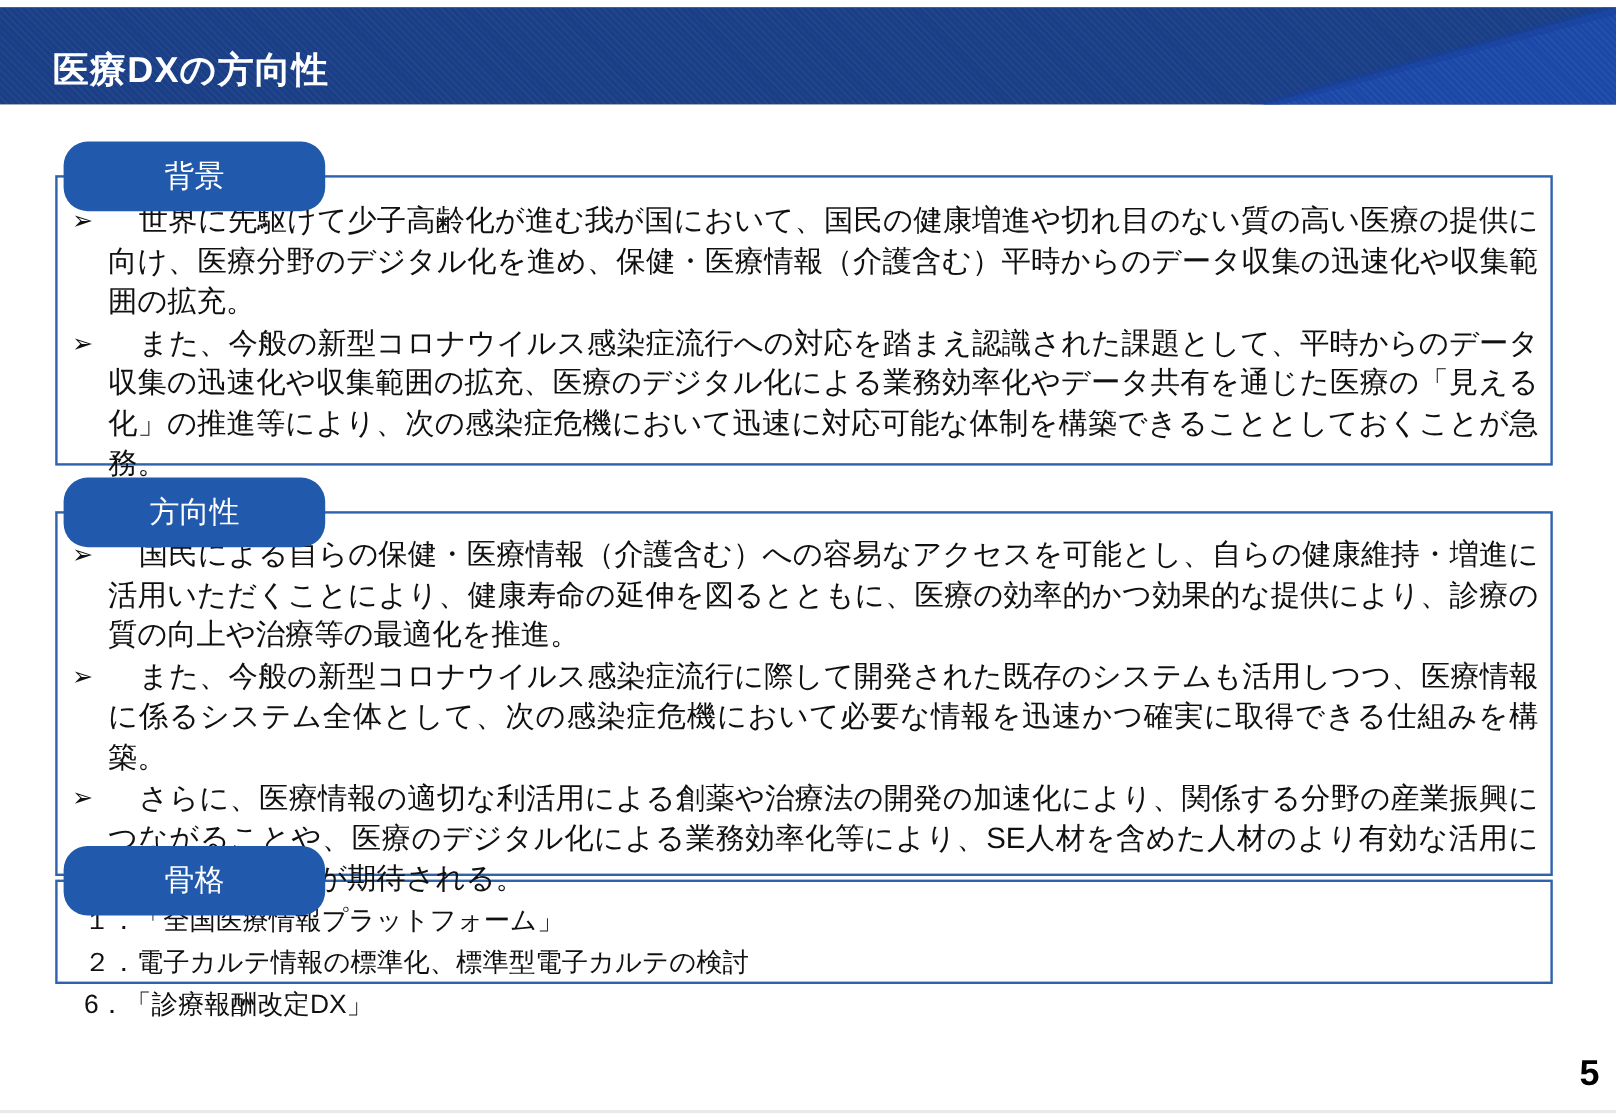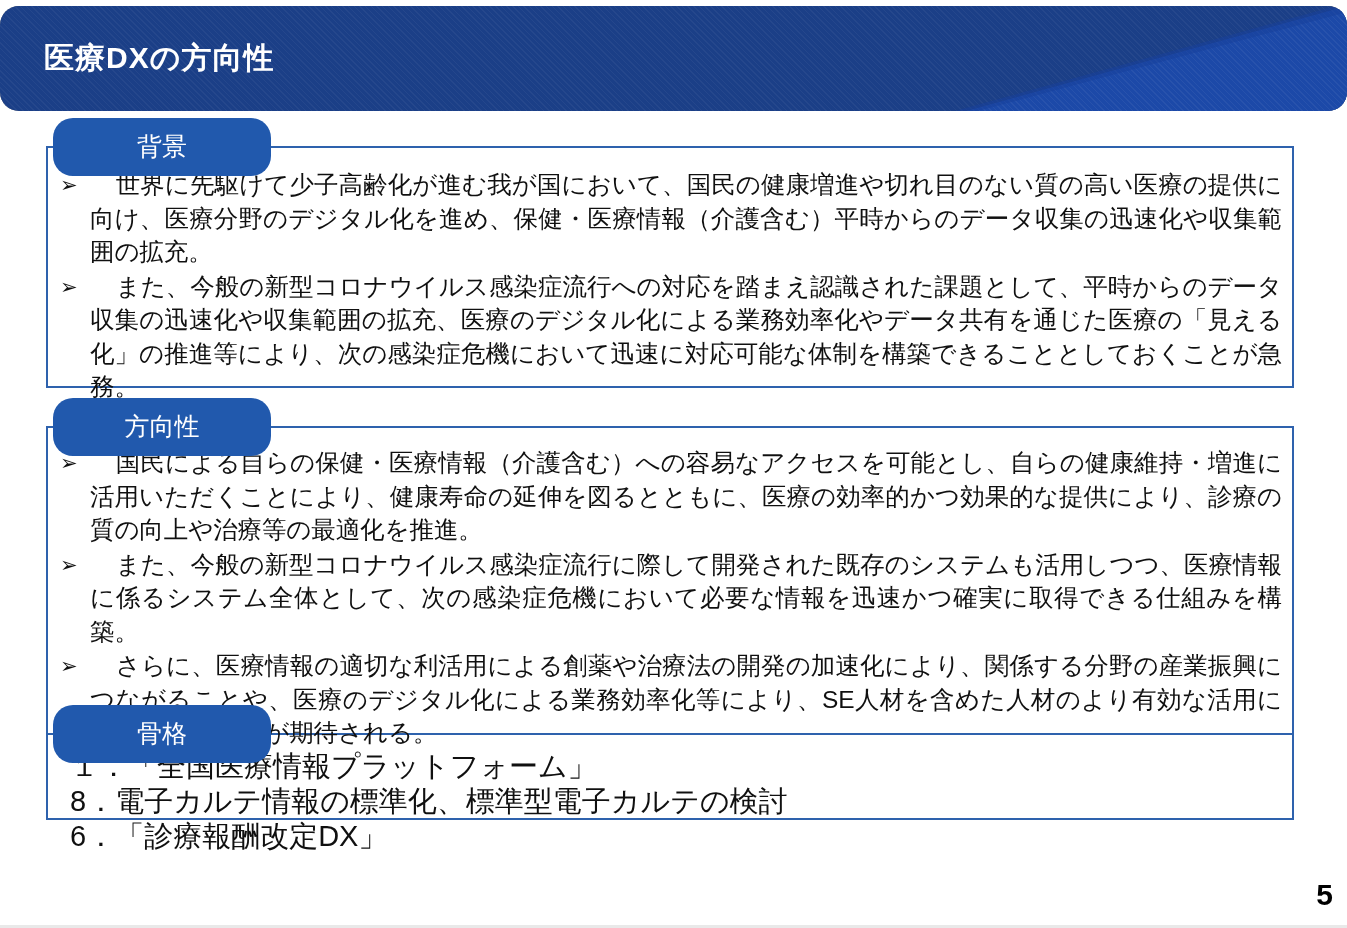--- a/index.html
+++ b/index.html
@@ -25,24 +25,23 @@
     box-sizing: border-box;
     overflow: hidden;
   }
 
   
   .header {
     position: absolute;
     left: 0;
     top: 6px;
     width: 1347px;
-    height: 105px;
+    height: 81px;
     overflow: hidden;
     background: #737373;
-    border-radius: 19px;
   }
   .header-dark {
     position: absolute;
     inset: 0;
     background: #1b3f87;
     background-image:
       repeating-linear-gradient(
         45deg,
         rgba(255,255,255,0.045) 0px,
         rgba(255,255,255,0.045) 1px,
@@ -142,21 +141,21 @@
     flex: 1 1 auto;
     text-align: justify;
     text-justify: inter-character;
     text-indent: 1.05em;
     letter-spacing: -0.1px;
   }
 
   
   .num-item {
     color: #101010;
-    font-size: 29px;
+    font-size: 22px;
     line-height: 35px;
     padding-left: 14px;
     white-space: nowrap;
   }
 
   
   .page-number {
     position: absolute;
     right: 14px;
     bottom: 16px;
@@ -194,21 +193,21 @@
         <span class="bullet-marker">➢</span>
         <span class="bullet-text">世界に先駆けて少子高齢化が進む我が国において、国民の健康増進や切れ目のない質の高い医療の提供に向け、医療分野のデジタル化を進め、保健・医療情報（介護含む）平時からのデータ収集の迅速化や収集範囲の拡充。</span>
       </div>
       <div class="bullet">
         <span class="bullet-marker">➢</span>
         <span class="bullet-text">また、今般の新型コロナウイルス感染症流行への対応を踏まえ認識された課題として、平時からのデータ収集の迅速化や収集範囲の拡充、医療のデジタル化による業務効率化やデータ共有を通じた医療の「見える化」の推進等により、次の感染症危機において迅速に対応可能な体制を構築できることとしておくことが急務。</span>
       </div>
     </div>
   </div>
 
-  <div class="section" style="left:46px; top:426px; width:1248px; height:392px;">
+  <div class="section" style="left:46px; top:426px; width:1248px; height:304px;">
     <div class="section-tab">
       <span>方向性</span>
     </div>
     <div class="section-body" style="padding-top:18px;">
       <div class="bullet">
         <span class="bullet-marker">➢</span>
         <span class="bullet-text">国民による自らの保健・医療情報（介護含む）への容易なアクセスを可能とし、自らの健康維持・増進に活用いただくことにより、健康寿命の延伸を図るとともに、医療の効率的かつ効果的な提供により、診療の質の向上や治療等の最適化を推進。</span>
       </div>
       <div class="bullet">
         <span class="bullet-marker">➢</span>
@@ -220,21 +219,21 @@
       </div>
     </div>
   </div>
 
   <div class="section" style="left:46px; top:733px; width:1248px; height:87px;">
     <div class="section-tab">
       <span>骨格</span>
     </div>
     <div class="section-body" style="padding-top:14px;">
       <div class="num-item">１．「全国医療情報プラットフォーム」</div>
-      <div class="num-item">8．電子カルテ情報の標準化、標準型電子カルテの検討</div>
+      <div class="num-item">２．電子カルテ情報の標準化、標準型電子カルテの検討</div>
       <div class="num-item">6．「診療報酬改定DX」</div>
     </div>
   </div>
 
   <div class="page-number">5</div>
 
   <div class="footer-rule"></div>
 </div>
 
 </body></html>

